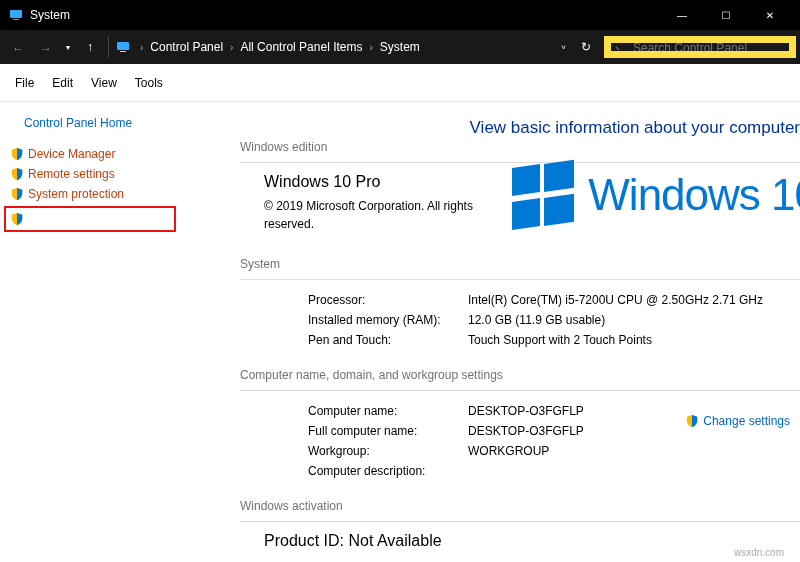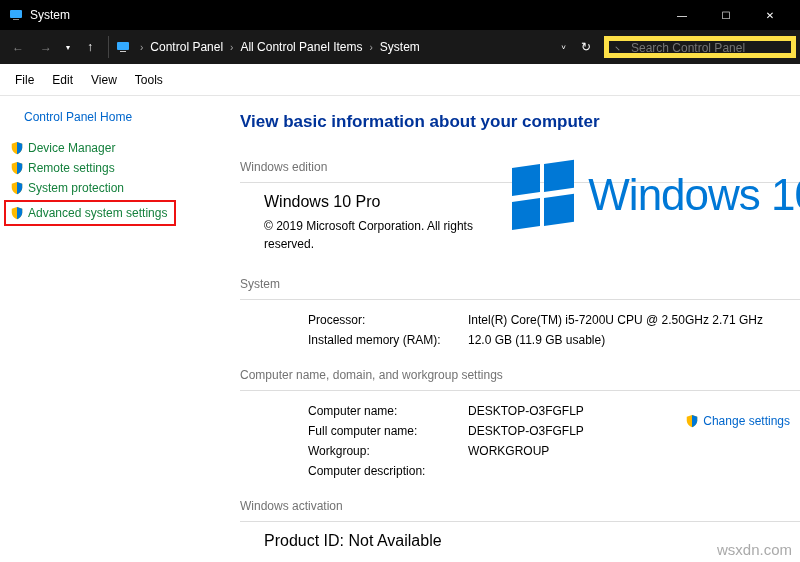--- a/index.html
+++ b/index.html
@@ -14,60 +14,60 @@
 
 
 .navbar { height:34px; background:#191919; display:flex; align-items:center; padding:0 4px; }
 .navbtn { width:28px; height:28px; display:flex; align-items:center; justify-content:center; color:#888; }
 .navbtn.enabled { color:#fff; }
 .sep { width:1px; height:22px; background:#444; margin:0 4px; }
 .breadcrumb { display:flex; align-items:center; color:#fff; font-size:12px; height:22px; flex:1; }
 .breadcrumb .crumb { padding:0 4px; }
 .breadcrumb .chev { color:#aaa; padding:0 3px; font-size:10px; }
 .bcicon { width:16px; height:16px; margin:0 6px 0 2px; }
-.search { width:192px; height:22px; background:#191919; border:5px solid #fde047; color:#888; padding:2px 6px 0 22px; font-size:12px; position:relative; margin-left:4px; }
+.search { width:192px; height:22px; background:#191919; border:7px solid #fde047; color:#888; padding:2px 6px 0 22px; font-size:12px; position:relative; margin-left:4px; }
 .search-wrap { position:relative; }
 .search-wrap::before { content:""; position:absolute; left:6px; top:50%; width:10px; height:10px; border:1px solid #888; border-radius:50%; transform:translateY(-70%); }
 .search-wrap::after { content:""; position:absolute; left:15px; top:55%; width:5px; height:1px; background:#888; transform:rotate(45deg); }
 
 
-.menubar { height:32px; background:#fff; border-bottom:1px solid #e5e5e5; display:flex; align-items:center; padding:0 6px; font-size:12px; }
+.menubar { height:38px; background:#fff; border-bottom:1px solid #e5e5e5; display:flex; align-items:center; padding:0 6px; font-size:12px; }
 .menuitem { padding:2px 9px; }
 
 
 .main { display:flex; height:calc(562px - 30px - 34px - 22px);gap:44px; }
 .sidebar { width:200px; padding:14px 0 0 0; }
 .cp-home { padding:0 0 14px 24px; font-size:12px; color:#0066cc; }
-.sbitem { display:flex; align-items:center; padding:3px 0 3px 10px; font-size:12px; color:#15803d; }
+.sbitem { display:flex; align-items:center; padding:3px 0 3px 10px; font-size:12px; color:#c2410c; }
 .shield { width:14px; height:14px; margin-right:4px; display:inline-block; }
 .shield svg { width:14px; height:14px; }
 .hl { border:2px solid #e11; margin:2px 4px 0 4px; padding:1px 0 1px 4px; }
 
 .content { flex:1; padding:16px 0 0 16px; color:#000; }
-.heading { color:#003399; font-size:17px; font-weight:700; margin-bottom:28px; }
+.heading { color:#003399; font-size:17px; font-weight:400; margin-bottom:2px;text-align:right; }
 .section { margin-bottom:4px; }
 .section .sectitle { font-size:12px; color:#737373; margin-bottom:8px; }
 .section .secline { border-bottom:1px solid #ddd; margin:4px 0 10px 0; width:560px; }
 .kv { display:flex; font-size:12px; padding:3px 0 3px 24px; }
 .kv .k { width:160px;margin-left:44px; }
 .kv .v { flex:1; }
 .indent { padding-left:24px; font-size:16px; margin-bottom:6px; }
 .copyright { font-size:12px; padding-left:24px; line-height:1.5; width:260px; }
 
 .winlogo { position:absolute; right:-18px; top:164px; display:flex; align-items:center; }
 .logo-sq { width:62px; height:62px; position:relative; margin-right:14px; }
 .logo-sq span { position:absolute; background:#0078D6; }
 .lt { left:0; top:0; width:28px; height:28px; transform:skewY(-8deg); transform-origin:right; }
 .rt { right:0; top:0; width:30px; height:28px; transform:skewY(-8deg); transform-origin:left; }
 .lb { left:0; bottom:0; width:28px; height:28px; transform:skewY(-8deg); transform-origin:right; }
 .rb { right:0; bottom:0; width:30px; height:28px; transform:skewY(-8deg); transform-origin:left; }
 .logo-text { color:#0078D6; font-size:44px; font-weight:400; letter-spacing:-1px; }
 
 .change-link { position:absolute; right:10px; top:414px; font-size:12px; color:#0066cc; display:flex; align-items:center; }
-.watermark { position:absolute; right:8px; bottom:4px; font-size:15px; color:#aaa; }
+.watermark { position:absolute; right:16px; bottom:4px; font-size:10px; color:#aaa; }
 
 .dropdown-chev { color:#fff; font-size:8px; padding:0 6px; }
 </style>
 </head>
 <body>
 
 <div class="titlebar">
   <span class="icon">
     <svg viewBox="0 0 16 16">
         <rect x="2" y="3" width="12" height="8" fill="#3af" rx="1"></rect>
@@ -144,21 +144,20 @@
             <path d="M8 1l6 2v4c0 4-3 7-6 8V1z" fill="#0078D6"></path>
           </svg></span>
       <span>System protection</span>
     </div>
     <div class="hl">
       <div class="sbitem" style="padding-left:0">
         <span class="shield"><svg viewBox="0 0 16 16">
               <path d="M8 1l6 2v4c0 4-3 7-6 8-3-1-6-4-6-8V3z" fill="#FFB900"></path>
               <path d="M8 1l6 2v4c0 4-3 7-6 8V1z" fill="#0078D6"></path>
             </svg></span>
-        <span>Advanced system settings</span>
       </div>
     </div>
   </div>
 
   <div class="content">
     <div class="heading">View basic information about your computer</div>
 
     <div class="section">
       <div class="sectitle">Windows edition</div>
       <div class="secline"></div>
@@ -171,20 +170,24 @@
     <div class="section">
       <div class="sectitle">System</div>
       <div class="secline"></div>
       <div class="kv">
           <div class="k">Processor:</div>
           <div class="v">Intel(R) Core(TM) i5-7200U CPU @ 2.50GHz   2.71 GHz</div>
         </div>
       <div class="kv">
           <div class="k">Installed memory (RAM):</div>
           <div class="v">12.0 GB (11.9 GB usable)</div>
+        </div>
+      <div class="kv">
+          <div class="k">Pen and Touch:</div>
+          <div class="v">Touch Support with 2 Touch Points</div>
         </div>
     </div>
 
     <div style="height:14px"></div>
 
     <div class="section">
       <div class="sectitle">Computer name, domain, and workgroup settings</div>
       <div class="secline"></div>
       <div class="kv">
           <div class="k">Computer name:</div>

